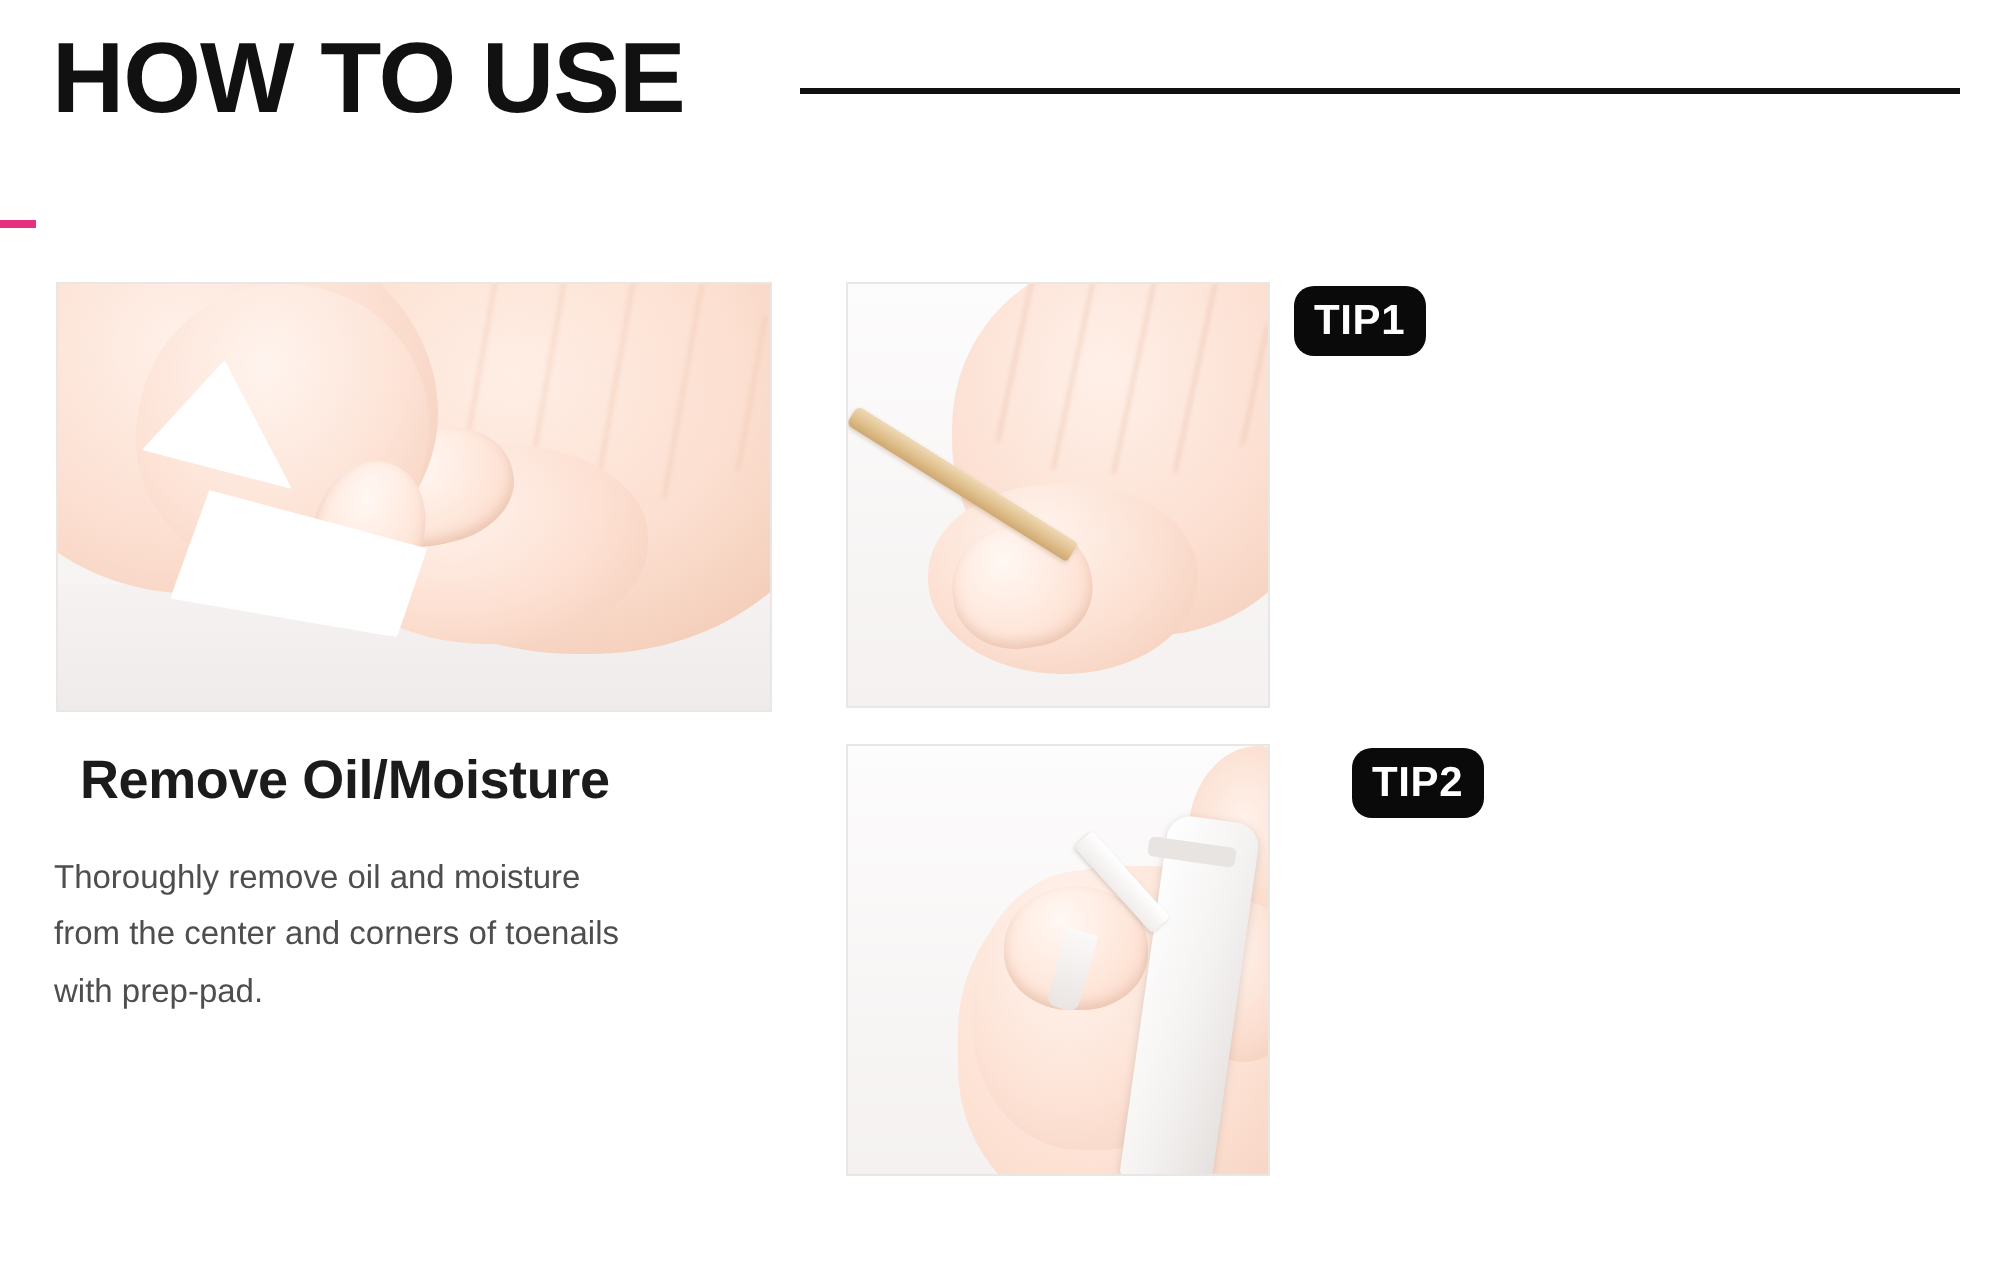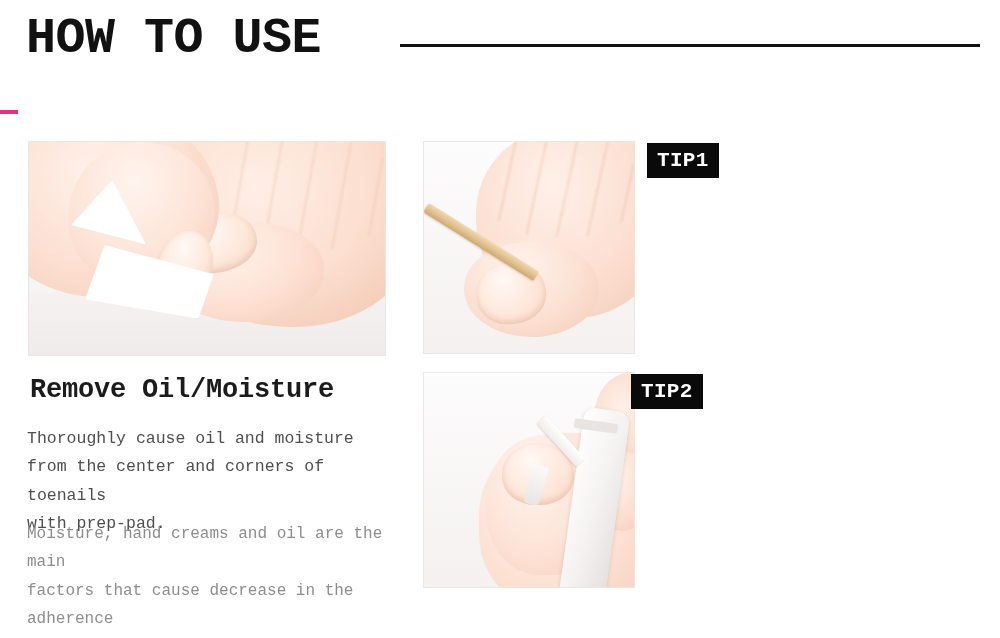--- a/index.html
+++ b/index.html
@@ -10,21 +10,20 @@
     background: #ffffff;
     font-family: "Liberation Sans", sans-serif;
     overflow: hidden;
   }
 
   .page {
     position: relative;
     width: 804px;
     height: 638px;
     background: #ffffff;
-    font-family: Liberation Mono, monospace;
   }
 
   
   .page-title {
     position: absolute;
     left: 26px;
     top: 14px;
     font-size: 50px;
     font-weight: 700;
     letter-spacing: -0.5px;
@@ -255,21 +254,21 @@
     position: absolute;
     left: 150px; top: 48px; width: 44px; height: 10px;
     background: #e8e4e2;
     border-radius: 3px;
     transform: rotate(8deg);
   }
 
   
   .heading {
     position: absolute;
-    left: 30px;
+    left: 40px;
     top: 376px;
     font-size: 27px;
     font-weight: 700;
     color: #1b1b1b;
     letter-spacing: -0.2px;
     line-height: 1.1;
     white-space: nowrap;
   }
 
   .body-main {
@@ -299,24 +298,25 @@
     position: absolute;
     background: #0a0a0a;
     color: #ffffff;
     font-size: 21px;
     font-weight: 700;
     letter-spacing: 0.3px;
     display: flex;
     align-items: center;
     justify-content: center;
     padding: 0 10px;
+    border-radius: 10px;
   }
 
   #tip1-badge { left: 647px; top: 143px; height: 35px; min-width: 65px; }
-  #tip2-badge { left: 631px; top: 374px; height: 35px; min-width: 65px; }
+  #tip2-badge { left: 676px; top: 374px; height: 35px; min-width: 65px; }
 
   .tip-text {
     position: absolute;
     font-size: 16.5px;
     color: #4e4e4e;
     line-height: 1.72;
     white-space: pre-line;
   }
 
   #tip1-text { left: 648px; top: 186px; width: 340px; }
@@ -361,24 +361,21 @@
     <div class="skin toe-big"></div>
     <div class="nail toenail-big"></div>
     <div class="skin toe-right"></div>
     <div class="bottle"></div>
     <div class="cap-ring"></div>
     <div class="brush"></div>
     <div class="brush-tip"></div>
   </div>
 
   <div class="heading">Remove Oil/Moisture</div>
-  <div class="body-main">Thoroughly cause oil and moisture
+  <div class="body-main">Thoroughly remove oil and moisture
 from the center  and corners of toenails
 with prep-pad.</div>
-  <div class="body-sub">Moisture, hand creams and oil are the main
-factors  that cause decrease in the adherence
-of  Magic Press toenails.</div>
 
   <div class="tip-badge" id="tip1-badge">TIP1</div>
 
   <div class="tip-badge" id="tip2-badge">TIP2</div>
 
 </div>
 
 </body></html>

